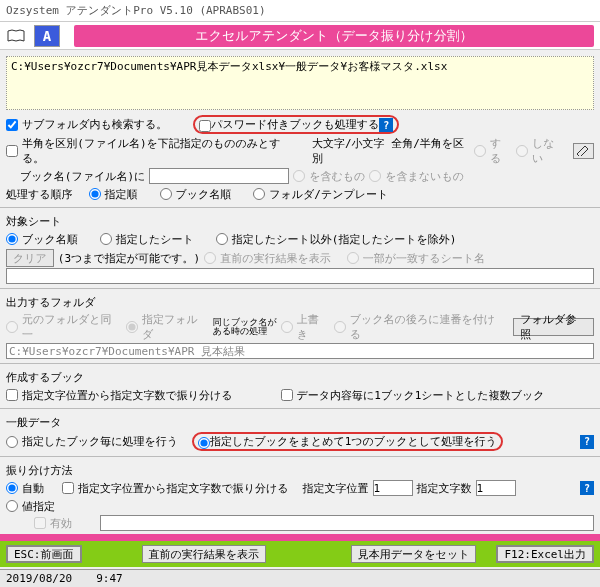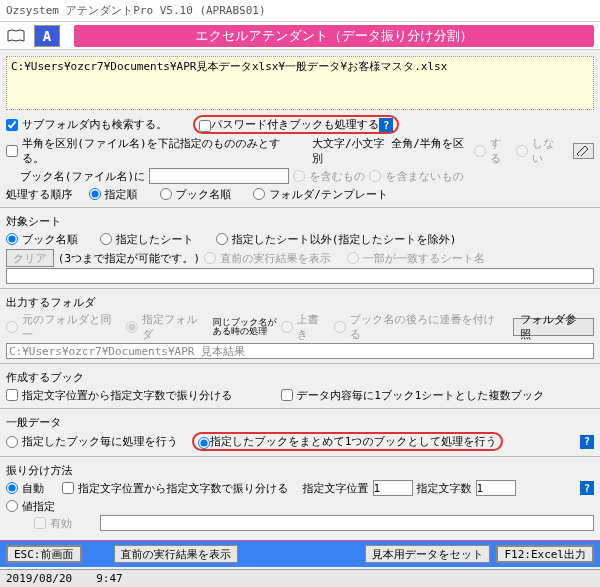--- a/index.html
+++ b/index.html
@@ -17,21 +17,21 @@
 .pathbox{background:#ffffe0;border:1px dotted #999;padding:2px 4px;margin:2px 6px;height:54px;font-family:monospace}
 .chk{width:12px;height:12px}
 input[type=radio]{width:12px;height:12px}
 .red-oval{border:2px solid #d33;border-radius:10px;padding:0 4px;display:inline-flex;align-items:flex-end}
 .blue-q{background:#06c;color:#fff;width:14px;height:14px;display:inline-flex;align-items:center;justify-content:center;font-weight:bold;font-size:10px}
 .disabled{color:#999}
 .hr{border-top:1px solid #bbb;margin:2px 0}
 .num{width:44px;background:#fff;border:1px solid #888;height:16px;text-align:right;padding:0 2px}
 .sel{background:#fff;border:1px solid #888;height:16px;width:40px}
 .statusbar{position:absolute;bottom:0;left:0;right:0;height:18px;background:#e8e8e8;border-top:1px solid #999;display:flex;align-items:center;padding:0 6px;gap:24px}
-.footer-btns{position:absolute;bottom:20px;left:0;right:0;padding:4px 6px;display:flex;align-items:center;gap:6px;background:#3b82f6;border-top:1px solid #ec4899}
+.footer-btns{position:absolute;bottom:20px;left:0;right:0;padding:4px 6px;display:flex;align-items:center;gap:20px;background:#84cc16;border-top:7px solid #ec4899}
 .grid5{display:grid;grid-template-columns:60px 1fr;gap:2px 6px;padding-left:28px}
 .grid5 .en{display:flex;align-items:center;gap:4px}
 .pencil{width:22px;height:16px;border:1px solid #888;background:#e8e8e8;display:inline-flex;align-items:center;justify-content:center}
 </style>
 </head>
 <body>
 
 <div class="titlebar">
   <span>Ozsystem アテンダントPro V5.10 (APRABS01)</span>
 </div>

